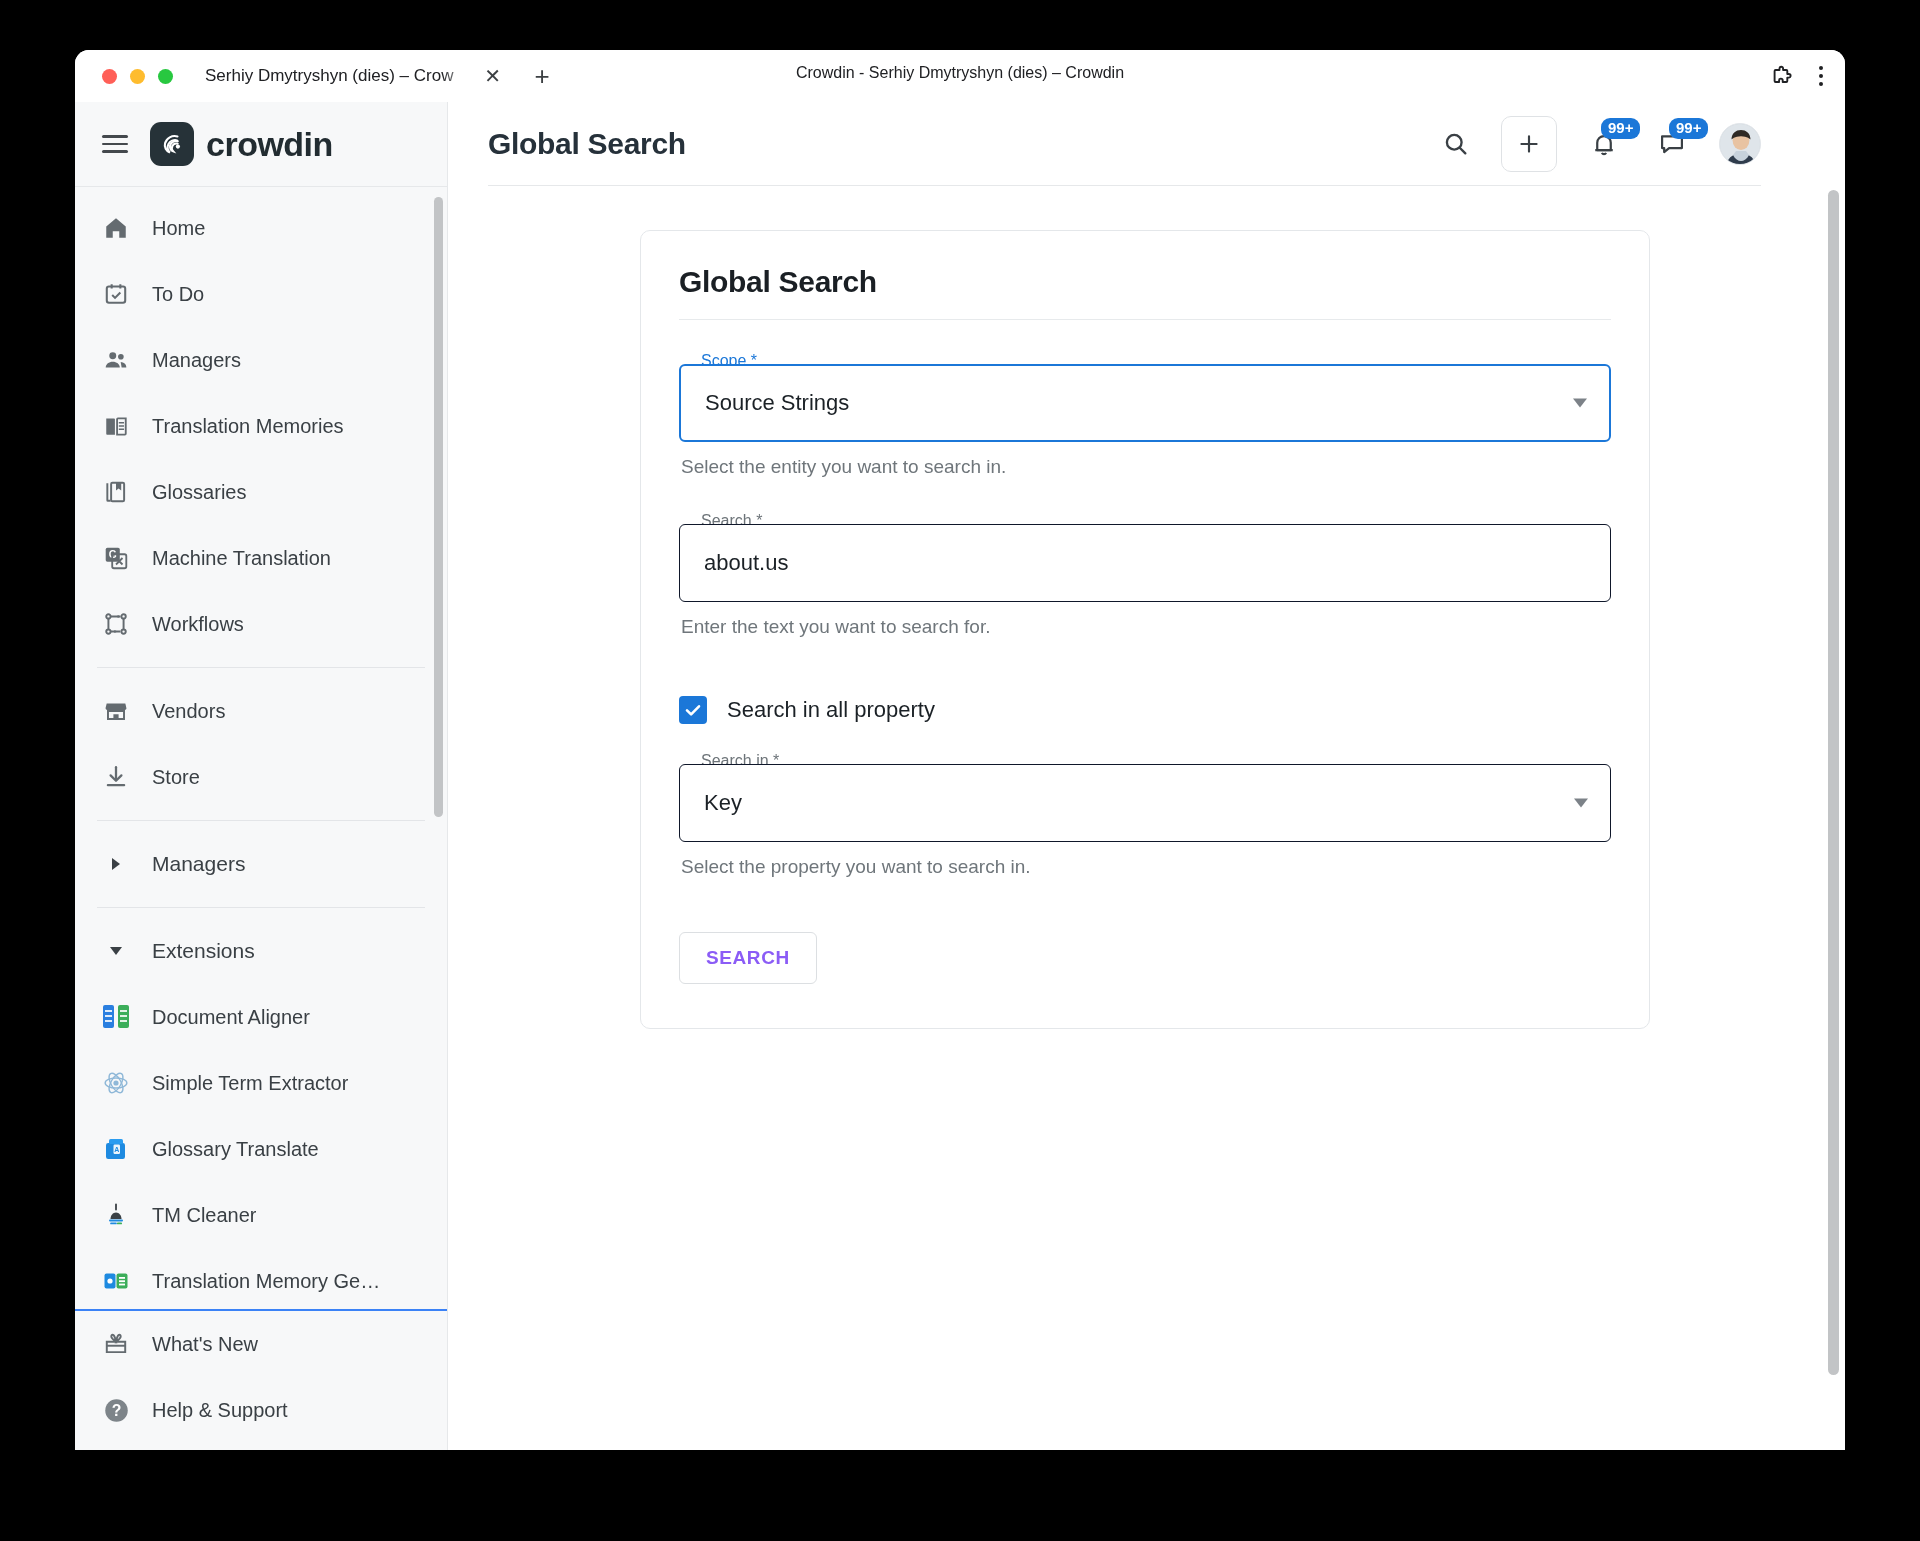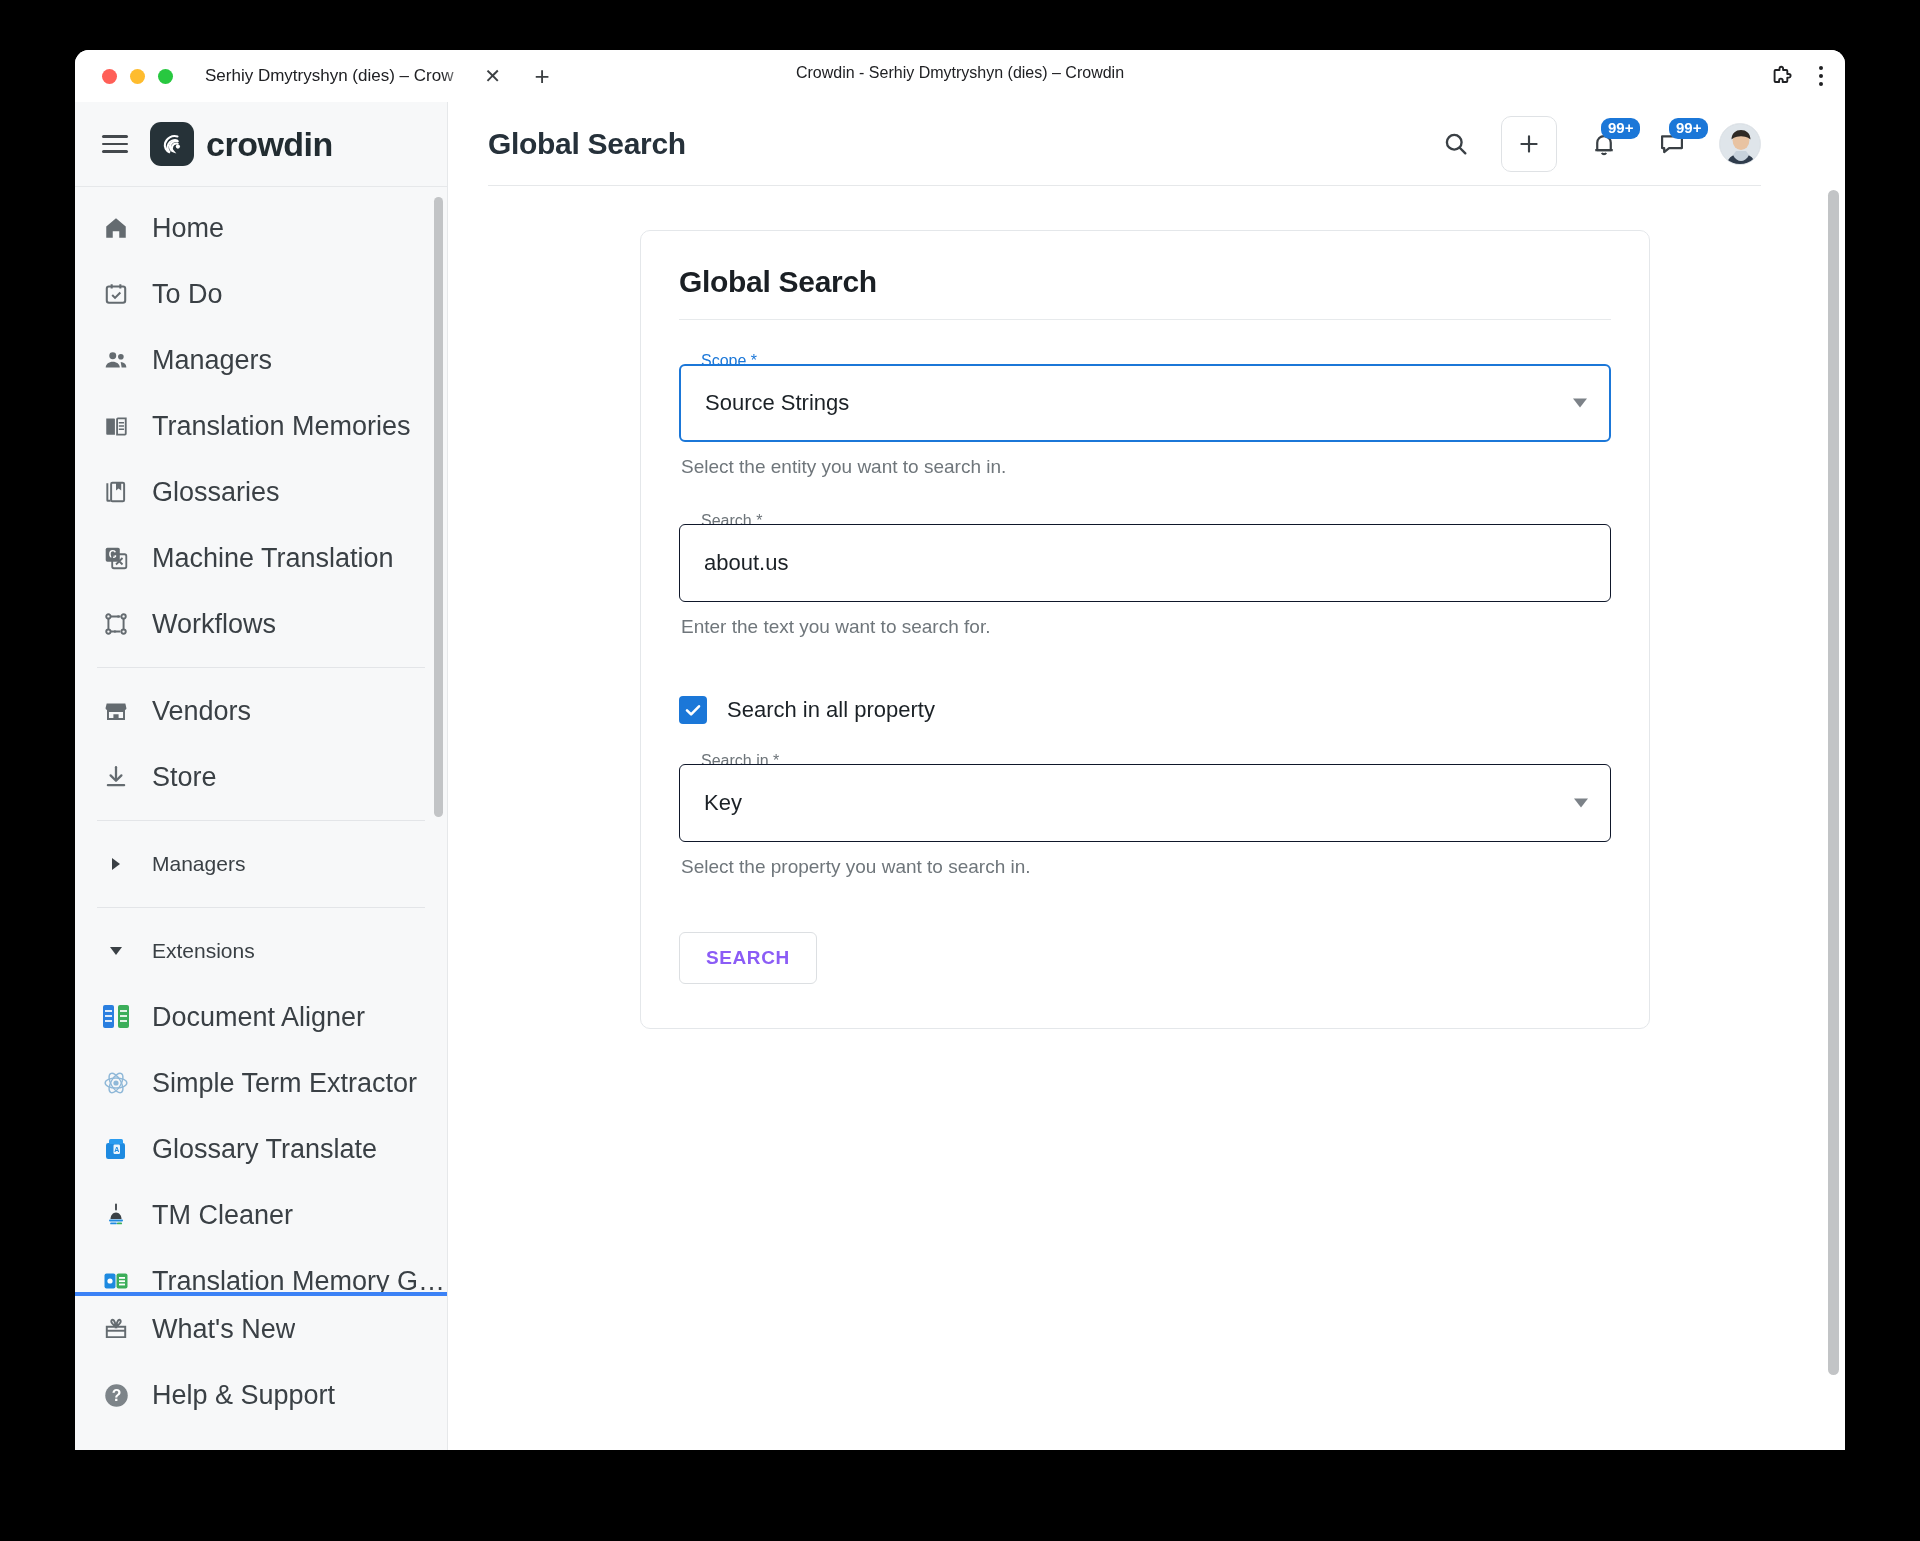--- a/index.html
+++ b/index.html
@@ -142,21 +142,21 @@
     gap: 22px;
     cursor: default;
   }
   .nav-ico {
     width: 28px; height: 28px;
     display: flex; align-items: center; justify-content: center;
     color: #646b70;
     flex: 0 0 28px;
   }
   .nav-label {
-    font-size: 27px;
+    font-size: 20px;
     color: #3a4045;
     white-space: nowrap;
     overflow: hidden;
     text-overflow: ellipsis;
   }
   .nav-sep { height: 1px; background: #e3e5e8; margin: 10px 22px; }
 
   .nav-group {
     display: flex;
     align-items: center;
@@ -191,22 +191,22 @@
   }
   .sb-thumb {
     position: absolute;
     top: 4px; left: 0;
     width: 9px; height: 620px;
     background: #c2c4c6;
     border-radius: 5px;
   }
 
   .sidebar-footer {
-    border-top: 4px solid #3b82f6;
-    padding-bottom: 22px;
+    border-top: 2px solid #3b82f6;
+    padding-bottom: 7px;
     flex: 0 0 auto;
   }
 
   
   .ext-ico { width: 26px; height: 26px; position: relative; }
   .ext-ico .half { position: absolute; top: 1px; width: 11px; height: 23px; border-radius: 2px; }
   .ext-ico .half.l { left: 0; background: #2a7fe0; }
   .ext-ico .half.r { right: 0; background: #3cae5a; }
   .ext-ico .half .ln { position: absolute; left: 2px; right: 2px; height: 2px; background: #ffffff; opacity: .85; }
 

